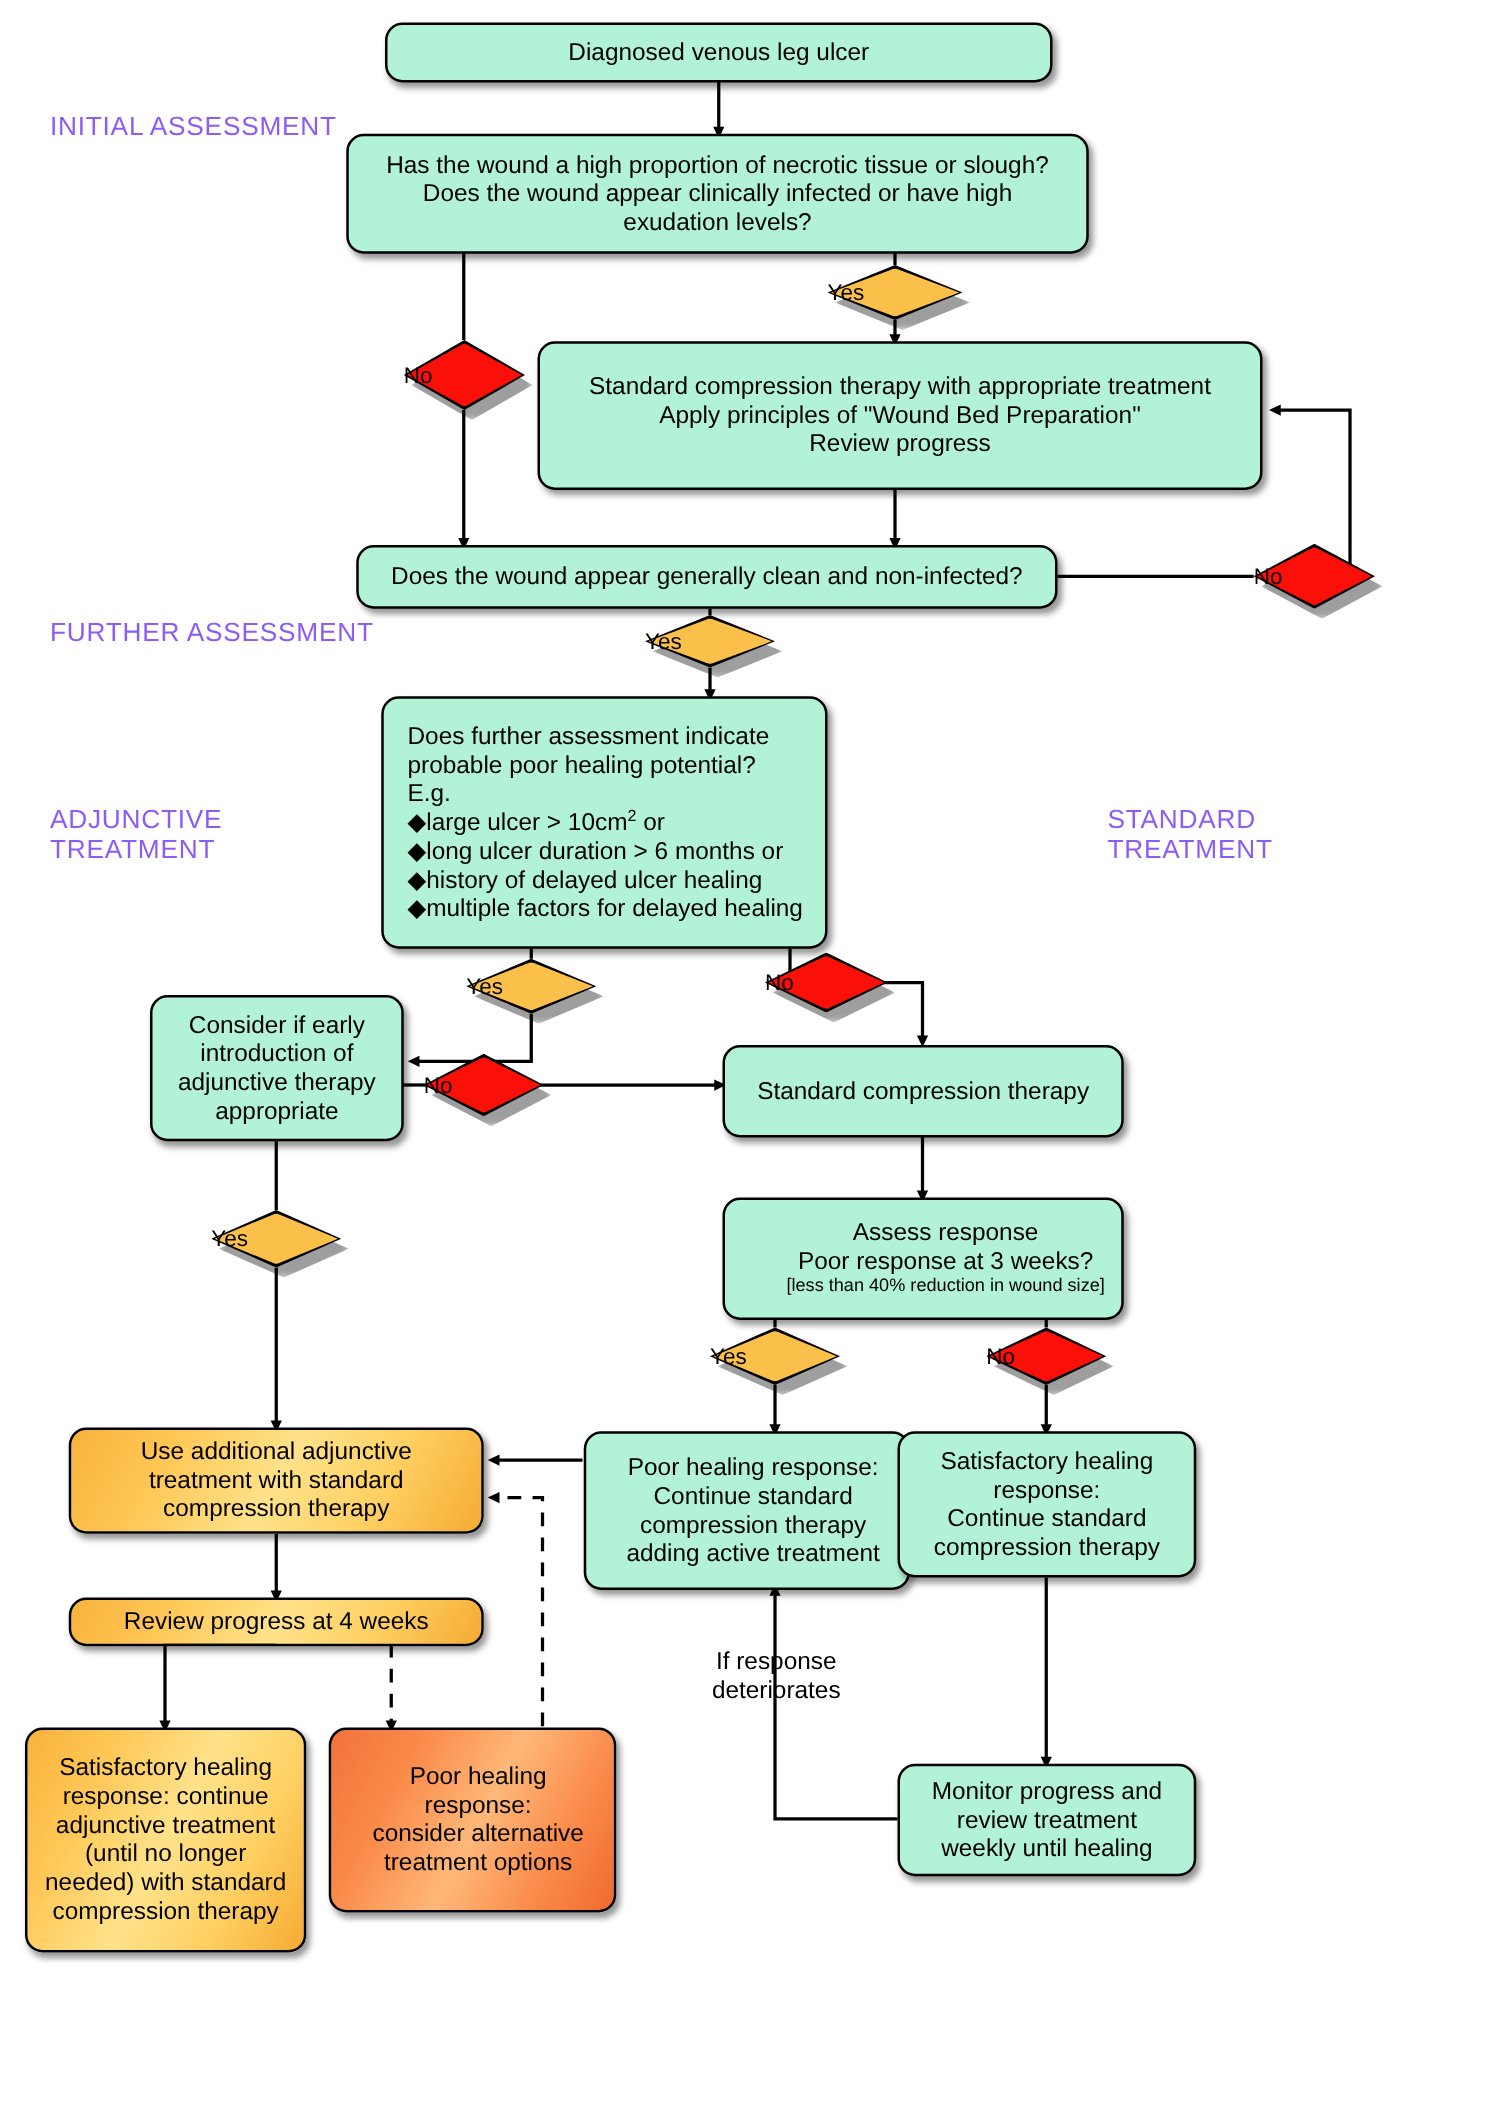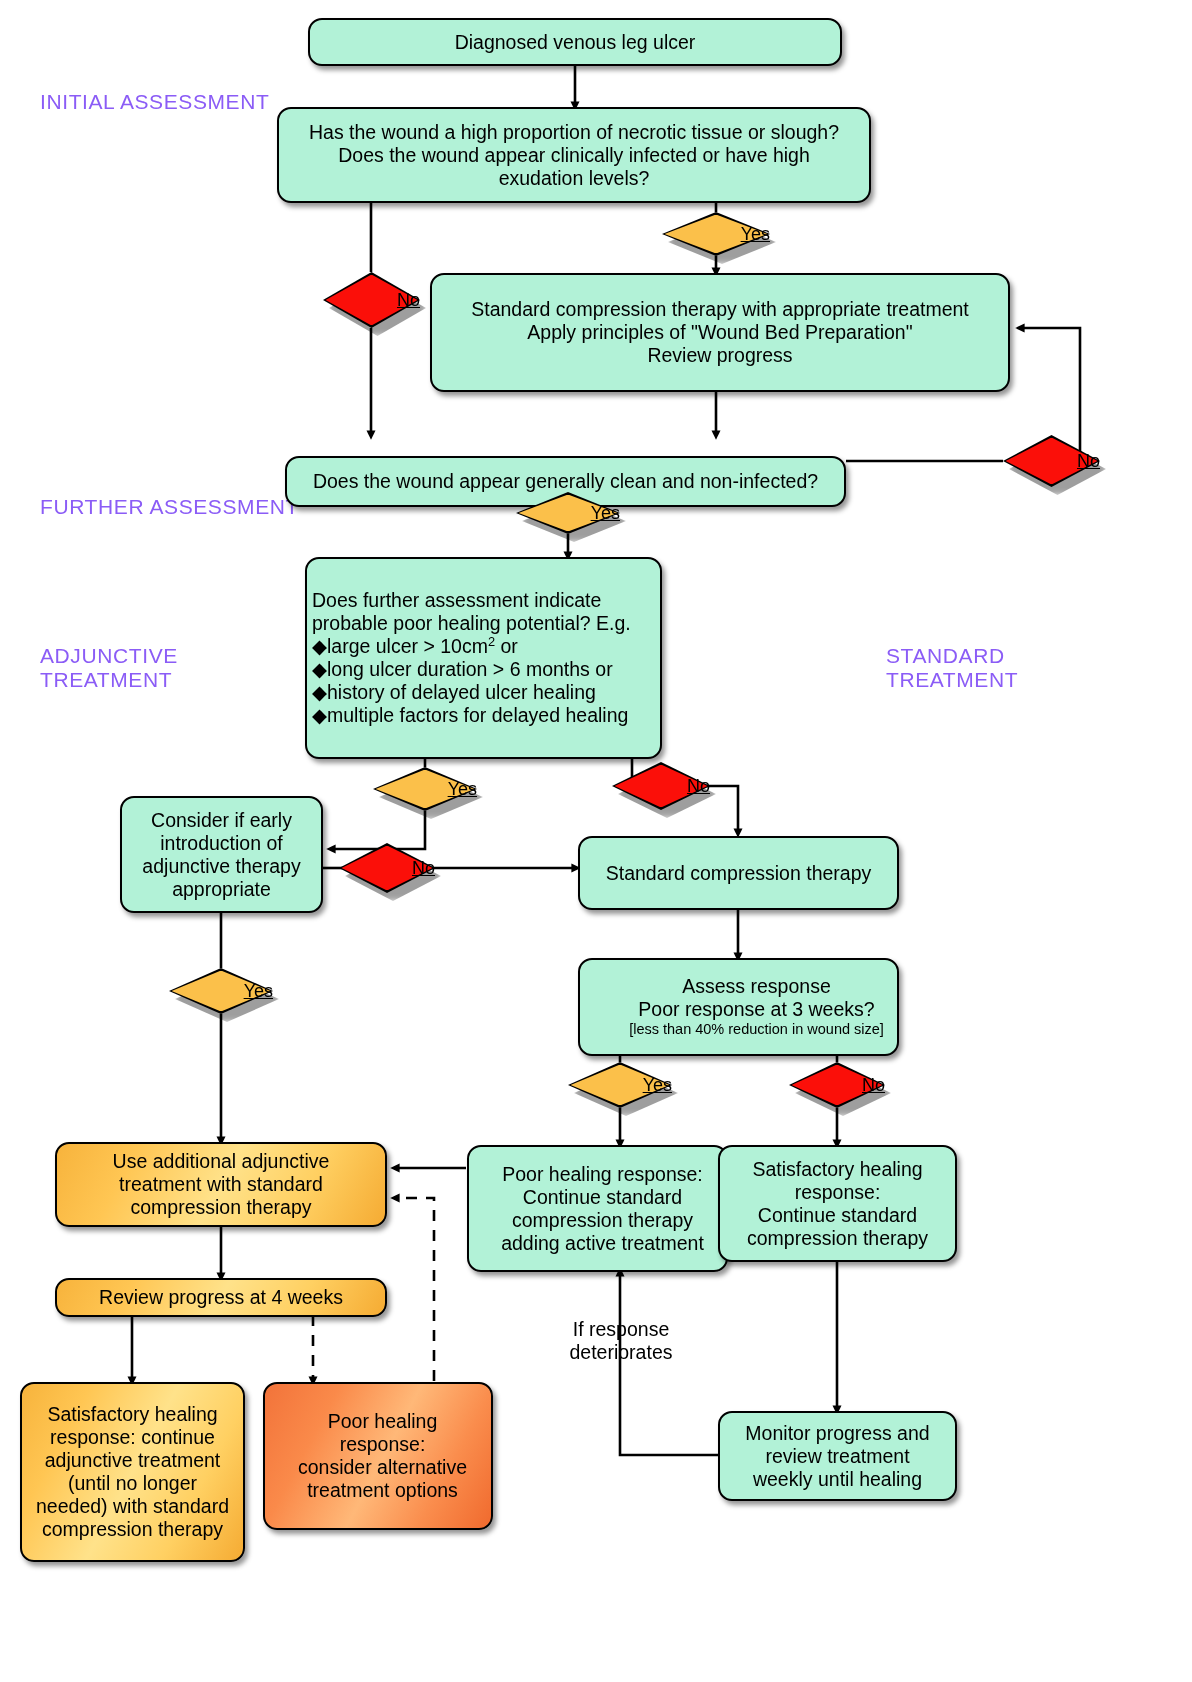--- a/index.html
+++ b/index.html
@@ -34,23 +34,22 @@
   .node .txt{display:block;width:100%;}
   .node.left-align{text-align:left;justify-content:flex-start;}
   .bullets{display:block;text-align:left;width:100%;}
   .bullets .b-line{display:block;white-space:nowrap;}
   .small-note{font-size:14.5px;display:block;}
   sup{font-size:0.66em;vertical-align:super;line-height:0;}
 
   
   .diamond{
     position:absolute;
-    display:flex;align-items:center;justify-content:flex-end;
+    display:flex;align-items:center;justify-content:flex-start;
     z-index:6;
-    text-decoration:underline;
   }
   .diamond .dshadow{
     position:absolute;left:6px;top:8px;right:-6px;bottom:-8px;
     clip-path:polygon(50% 0%,100% 50%,50% 100%,0% 50%);
     background:rgba(0,0,0,0.38);
     filter:blur(3px);
     z-index:0;
   }
   .diamond .dborder{
     position:absolute;inset:0;
@@ -199,25 +198,25 @@
   </div>
 
   <div class="node green" style="left:430px;top:273px;width:580px;height:119px;">
     <span class="txt">
       <span>Standard compression therapy with appropriate treatment</span><br>
       <span>Apply principles of "Wound Bed Preparation"</span><br>
       <span>Review progress</span>
     </span>
   </div>
 
-  <div class="node green" style="left:285px;top:436px;width:561px;height:51px;margin-top:20px;">
+  <div class="node green" style="left:285px;top:436px;width:561px;height:51px;">
     <span class="txt">Does the wound appear generally clean and non-infected?</span>
   </div>
 
-  <div class="node green left-align" style="left:305px;top:557px;width:357px;height:202px;padding:10px 5px;">
+  <div class="node green left-align" style="left:305px;top:557px;width:357px;height:202px;padding:10px 19px;">
     <span class="txt">
       <span>Does further assessment indicate</span><br>
       <span>probable poor healing potential? E.g.</span>
       <span class="bullets">
         <span class="b-line"><span>◆</span><span>large ulcer &gt; 10cm</span><sup>2</sup><span> or</span></span>
         <span class="b-line"><span>◆</span><span>long ulcer duration &gt; 6 months or</span></span>
         <span class="b-line"><span>◆</span><span>history of delayed ulcer healing</span></span>
         <span class="b-line"><span>◆</span><span>multiple factors for delayed healing</span></span>
       </span>
     </span>

